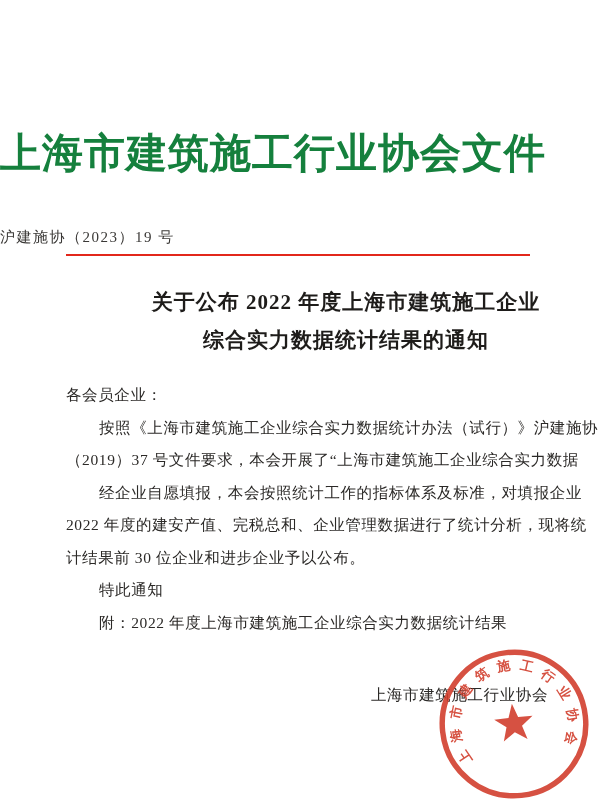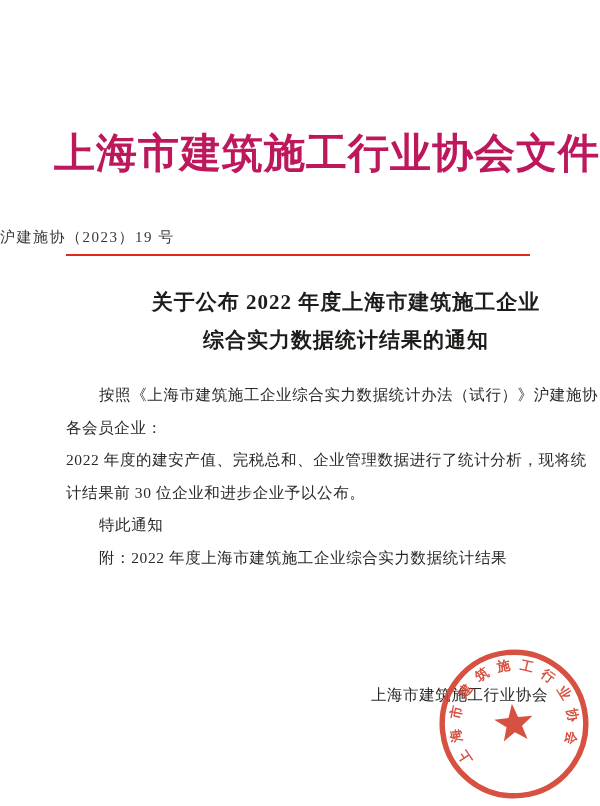--- a/index.html
+++ b/index.html
@@ -10,25 +10,25 @@
     background: #ffffff;
     overflow: hidden;
     font-family: "Liberation Serif", "DejaVu Serif", serif;
     color: #2f2d2b;
   }
   .letterhead {
     position: absolute;
     top: 126px;
     left: 0;
     width: 100%;
-    text-align: right;
+    text-align: left;
     font-size: 41px;
     font-weight: bold;
     letter-spacing: 1px;
-    color: #be185d;
+    color: #15803d;
     white-space: nowrap;
   }
   .doc-number {
     position: absolute;
     top: 228px;
     left: 0;
     width: 100%;
     text-align: left;
     font-size: 15px;
     letter-spacing: 1.5px;
@@ -100,22 +100,24 @@
   <div class="doc-number">沪建施协（2023）19 号</div>
 
   <div class="red-rule"></div>
 
   <div class="notice-title">
     <div>关于公布 2022 年度上海市建筑施工企业</div>
     <div>综合实力数据统计结果的通知</div>
   </div>
 
   <div class="body-block">
+    <div class="body-line">各会员企业：</div>
     <div class="body-line indent">按照《上海市建筑施工企业综合实力数据统计办法（试行）》沪建施协</div>
-    <div class="body-line">各会员企业：</div>
+    <div class="body-line">（2019）37 号文件要求，本会开展了“上海市建筑施工企业综合实力数据</div>
+    <div class="body-line indent">经企业自愿填报，本会按照统计工作的指标体系及标准，对填报企业</div>
     <div class="body-line">2022 年度的建安产值、完税总和、企业管理数据进行了统计分析，现将统</div>
     <div class="body-line">计结果前 30 位企业和进步企业予以公布。</div>
     <div class="body-line indent">特此通知</div>
     <div class="body-line indent">附：2022 年度上海市建筑施工企业综合实力数据统计结果</div>
   </div>
 
   <div class="sign-block">
     <div>上海市建筑施工行业协会</div>
   </div>
 

